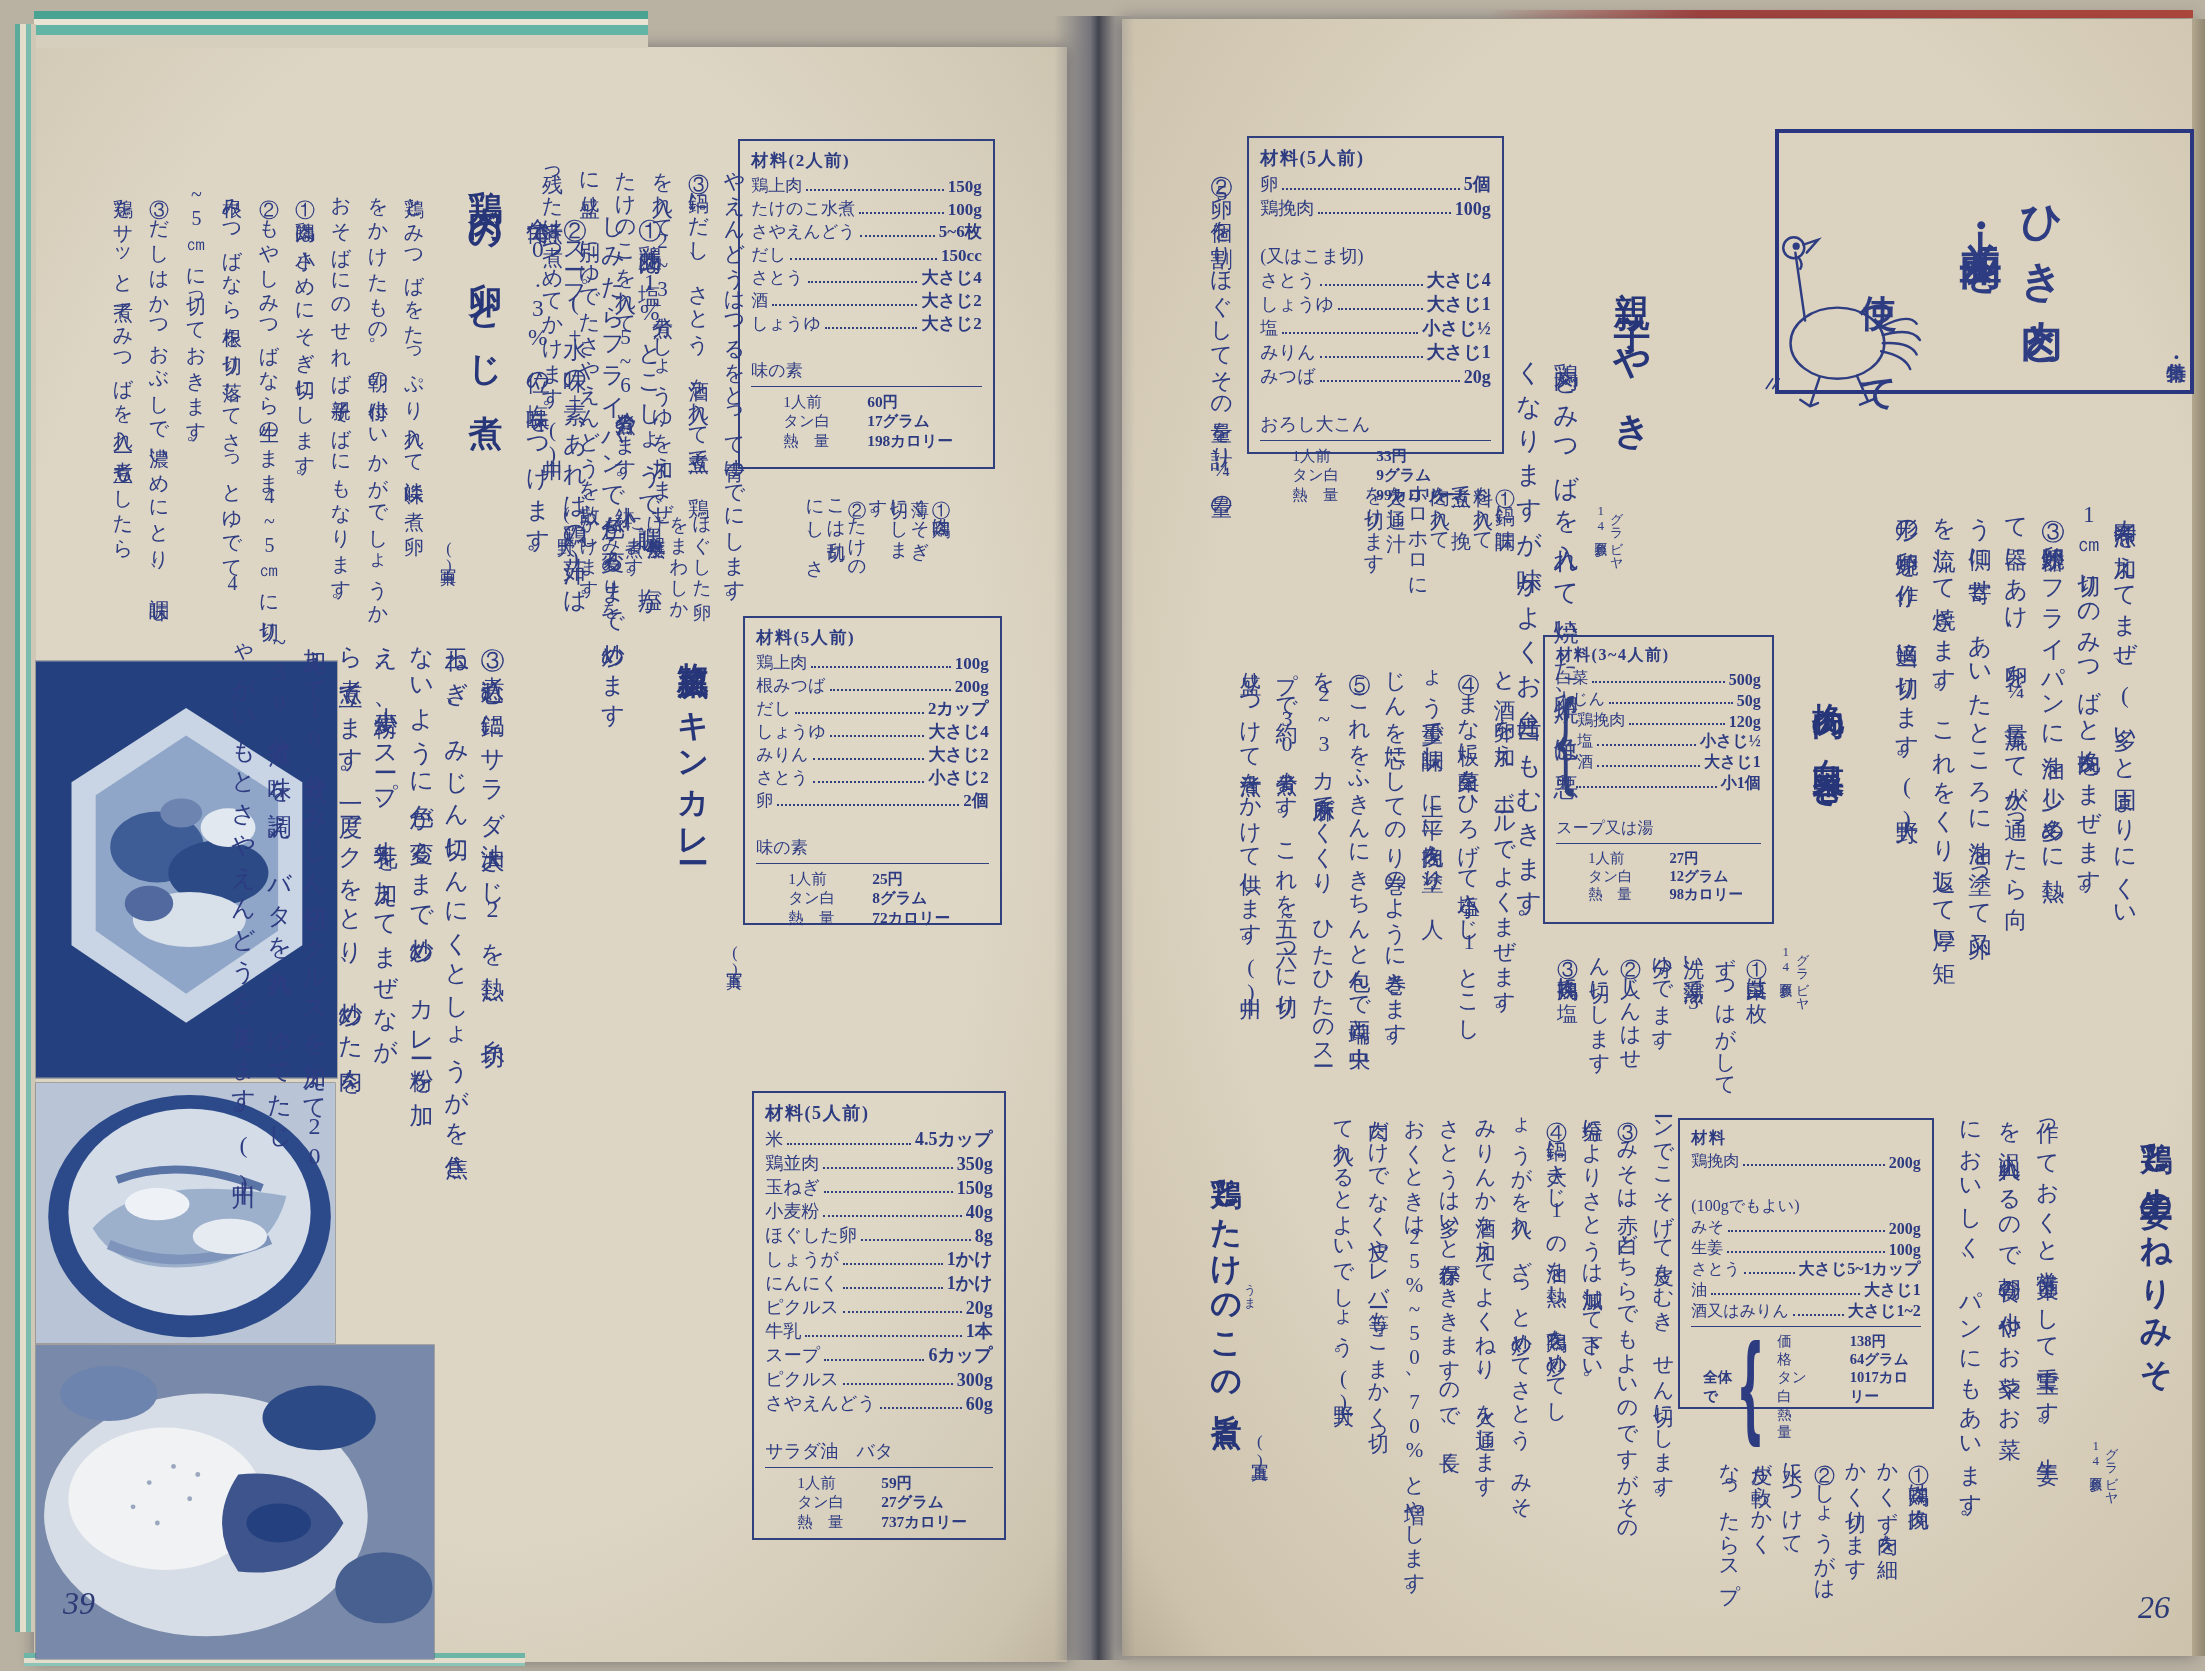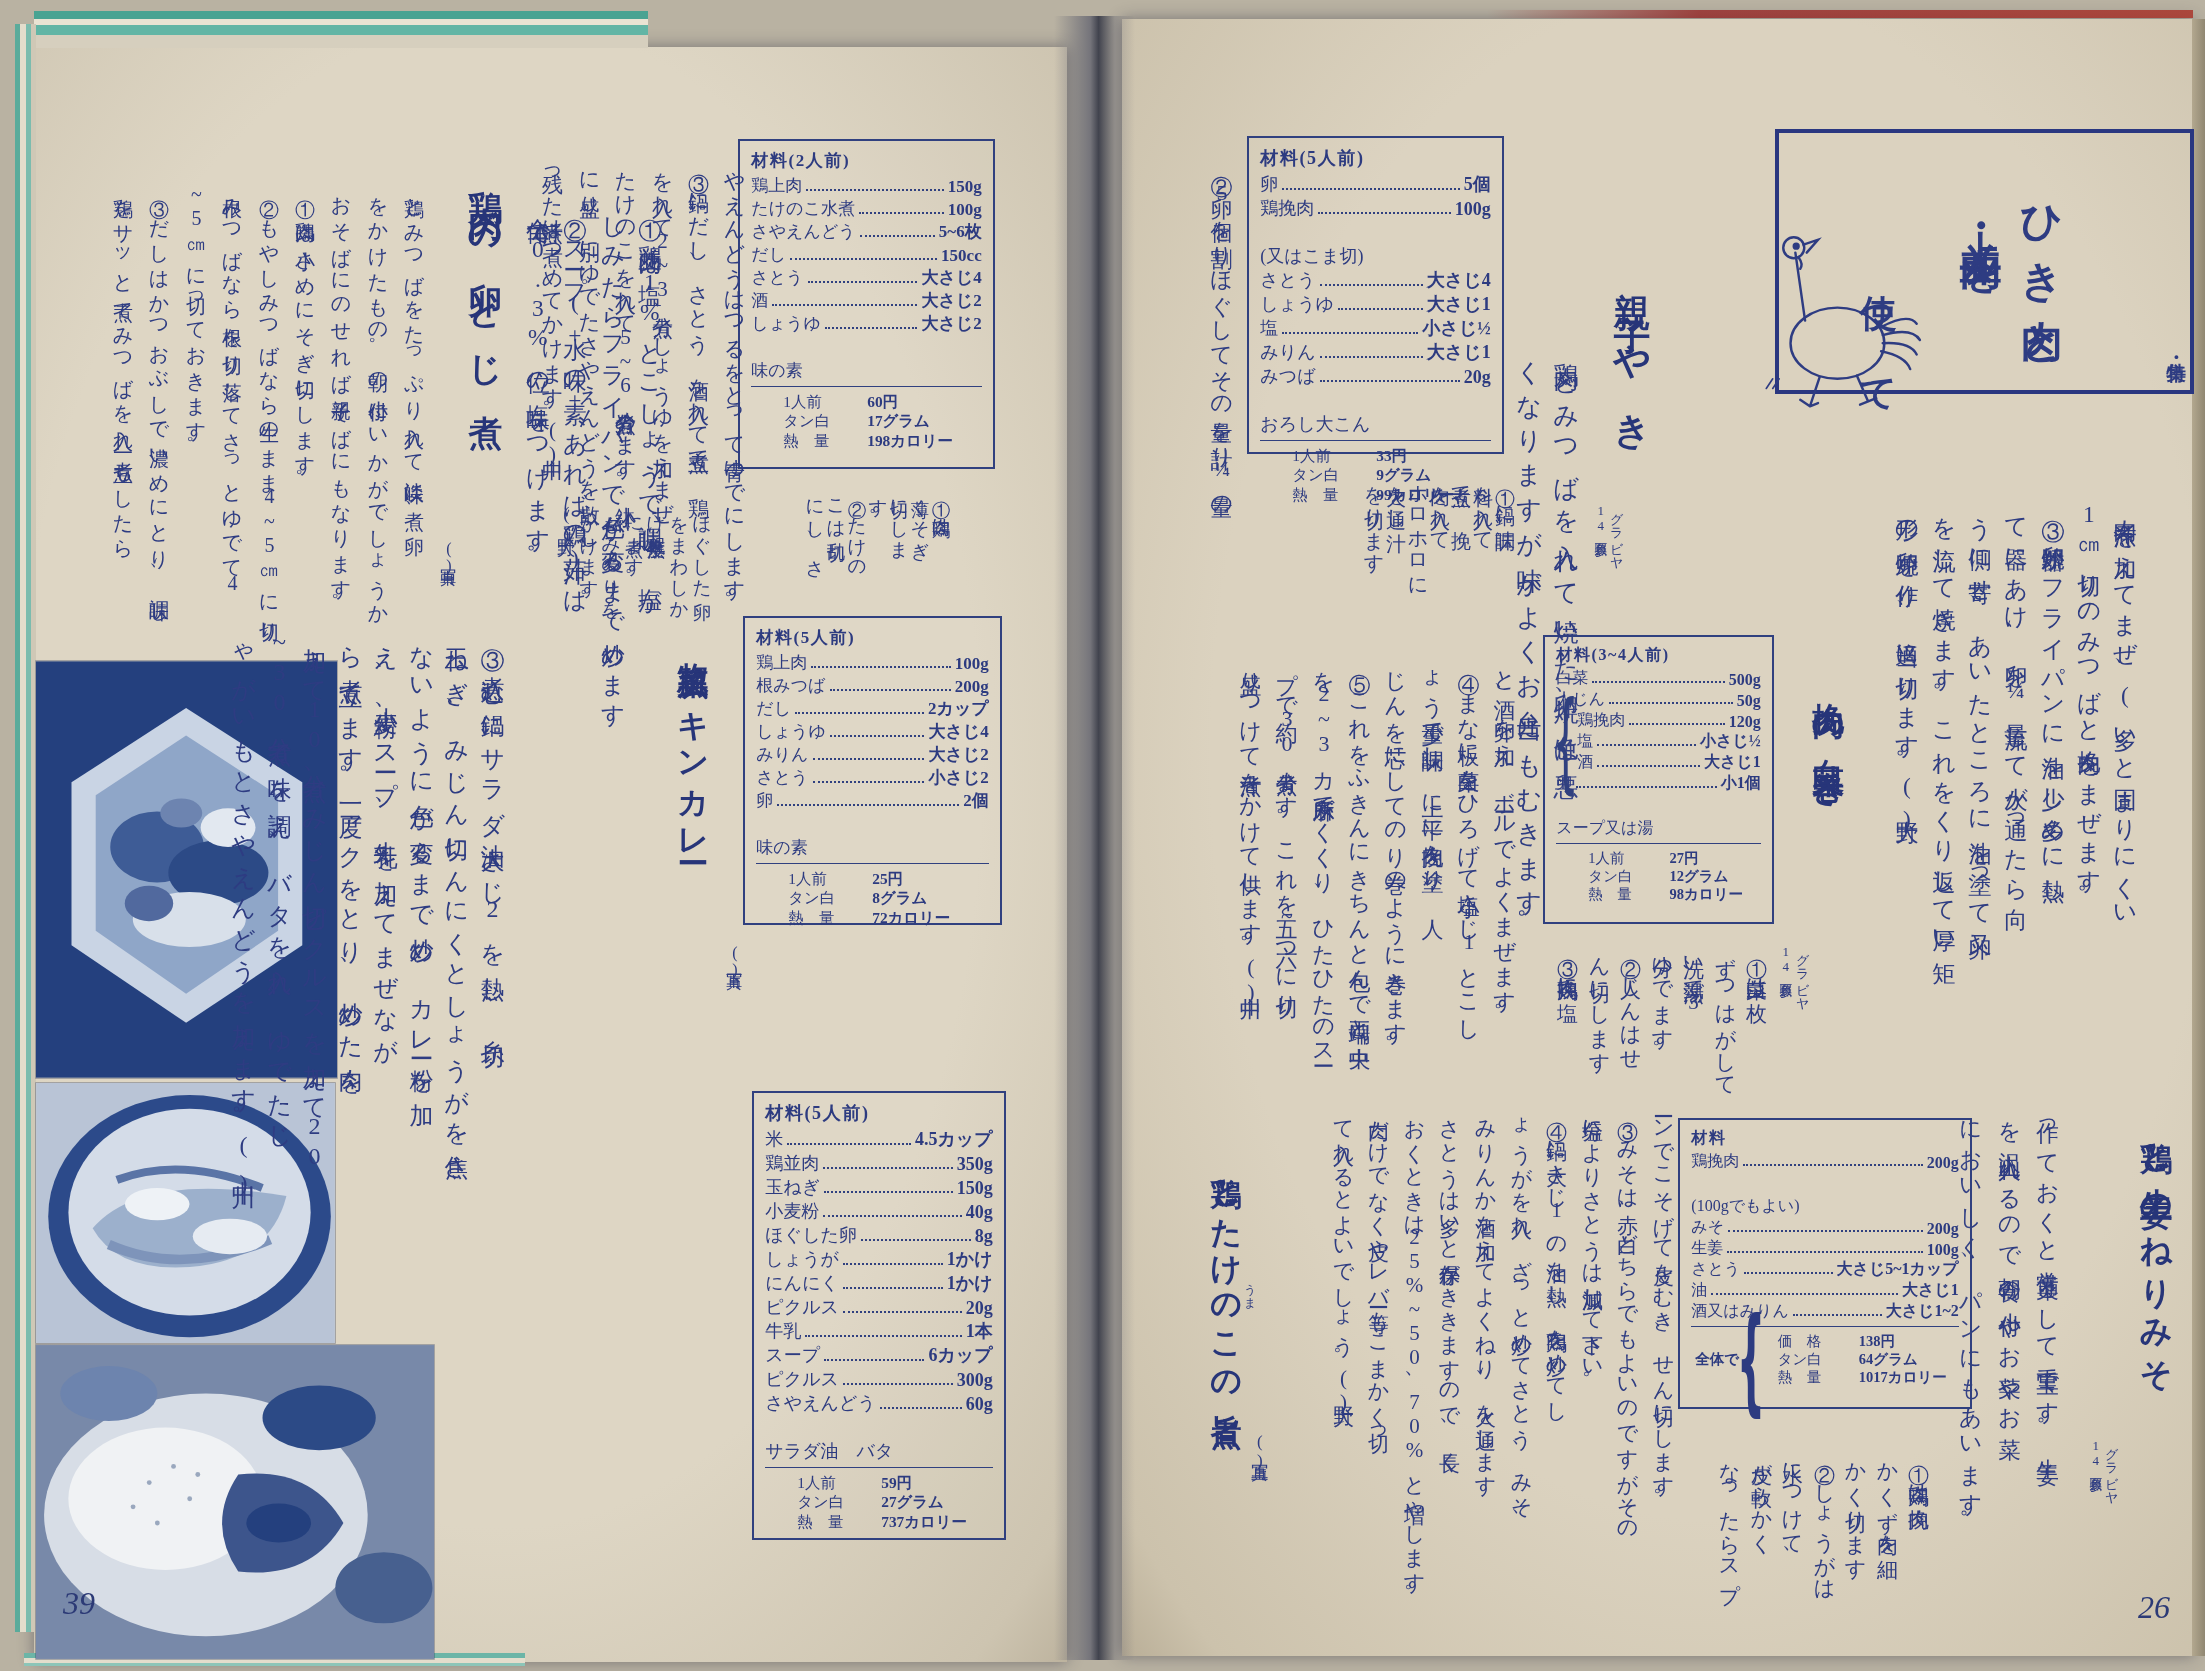--- a/index.html
+++ b/index.html
@@ -269,21 +269,21 @@
 <div class="vcol" style="left: 1348px; top: 656px; font-size: 22px;">⑤これをふきんにきちんと包んで両端と中央</div>
 <div class="vcol" style="left: 1312px; top: 656px; font-size: 22px;">を2~3カ所麻糸でくくり、ひたひたのスー</div>
 <div class="vcol" style="left: 1275px; top: 656px; font-size: 22px;">プで約30分煮ます。これを五~六つに切り、</div>
 <div class="vcol" style="left: 1239px; top: 656px; font-size: 22px;">盛りつけて煮汁をかけて供します。(中川)</div>
 <div class="vcol heading" style="left: 2140px; top: 1117px; font-size: 32px; letter-spacing: 4.8px;">鶏と生姜のねりみそ</div>
 <div class="vcol" style="left: 2105px; top: 1438px; font-size: 13px;">グラビヤ</div>
 <div class="vcol" style="left: 2089px; top: 1438px; font-size: 13px;">14頁参照</div>
 <div class="vcol" style="left: 2036px; top: 1105px; font-size: 22.6px; letter-spacing: 3.2px;">作っておくと常備菜として重宝です。生姜</div>
 <div class="vcol" style="left: 1998px; top: 1105px; font-size: 22.6px; letter-spacing: 3.2px;">を沢山入れるので朝食の小付やお菜やお菜</div>
 <div class="vcol" style="left: 1959px; top: 1105px; font-size: 22.6px; letter-spacing: 3.2px;">においしく、パンにもあいます。</div>
-<div class="ibox" style="left: 1678px; top: 1118px; width: 294px; height: 291px; font-size: 16px;">
+<div class="ibox" style="left: 1678px; top: 1118px; width: 256px; height: 291px; font-size: 16px;">
     <div class="btitle">材料</div>
     <div class="irow">
       <span class="nm">鶏挽肉</span>
       <span class="dots"></span>
       <span class="amt">200g</span>
     </div>
     <div class="irow plain">
       <span class="nm">  (100gでもよい)</span>
     </div>
     <div class="irow">
@@ -305,21 +305,21 @@
       <span class="nm">油</span>
       <span class="dots"></span>
       <span class="amt">大さじ1</span>
     </div>
     <div class="irow">
       <span class="nm">酒又はみりん</span>
       <span class="dots"></span>
       <span class="amt">大さじ1~2</span>
     </div>
     <div class="nut" style="font-size: 14.5px;">
-      <div class="pfx" style="margin-left: 4px;">全体で</div>
+      <div class="pfx" style="margin-left: 12px;">全体で</div>
       <div class="lbls" style="margin-left: 14.5px;">
         <div>価　格</div>
         <div>タン白</div>
         <div>熱　量</div>
       </div>
       <div class="vals">
         <div>138円</div>
         <div>64グラム</div>
         <div>1017カロリー</div>
       </div>

